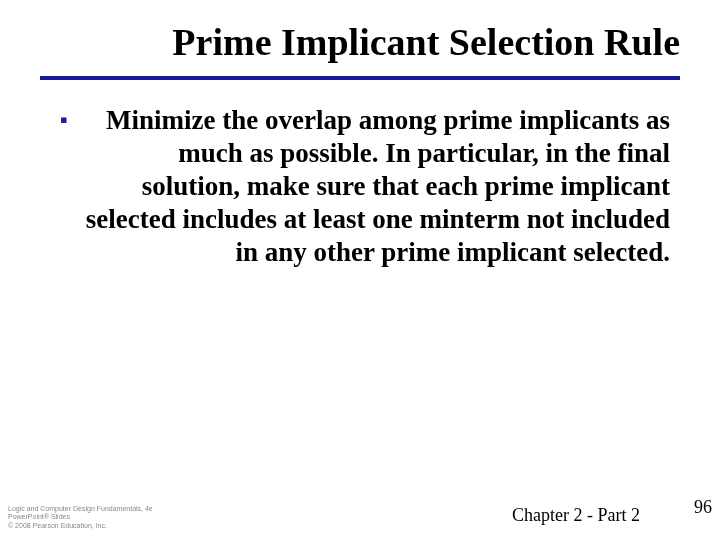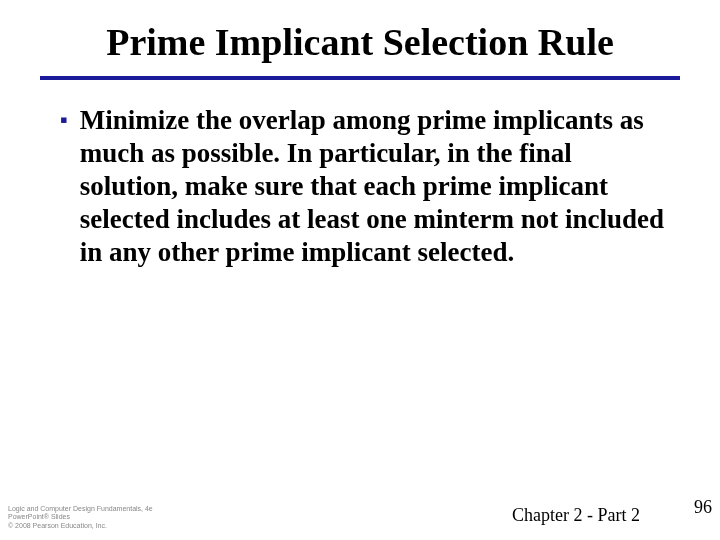--- a/index.html
+++ b/index.html
@@ -13,21 +13,21 @@
   }
   .slide {
     width: 100%;
     height: 100%;
     padding: 20px 40px 0 40px;
     position: relative;
   }
   .title {
     font-size: 38px;
     font-weight: bold;
-    text-align: center;
+    text-align: right;
     color: #000;
     padding-bottom: 12px;
   }
   .title-underline {
     height: 4px;
     background: #1a1a9a;
     width: 100%;
     margin-bottom: 24px;
   }
   .body {
@@ -44,20 +44,21 @@
     line-height: 32px;
     margin-right: 12px;
     flex-shrink: 0;
     font-family: Arial, sans-serif;
   }
   .bullet-text {
     font-size: 27px;
     line-height: 1.22;
     color: #000;
     font-weight: bold;
+    text-align: right;
   }
   .footer {
     position: absolute;
     bottom: 10px;
     left: 0;
     width: 100%;
     height: 40px;
   }
   .footer-left {
     position: absolute;

